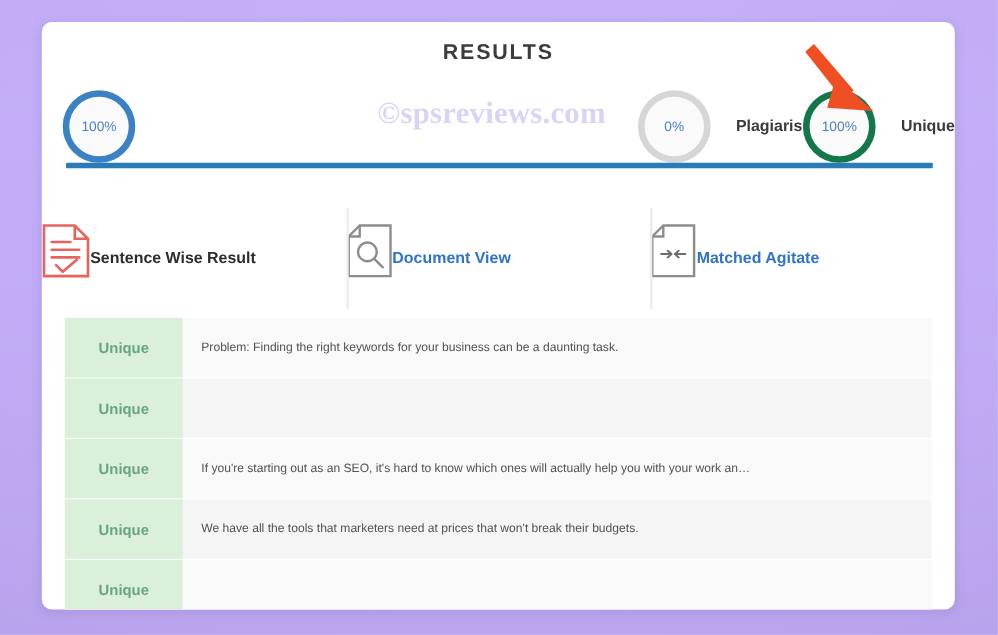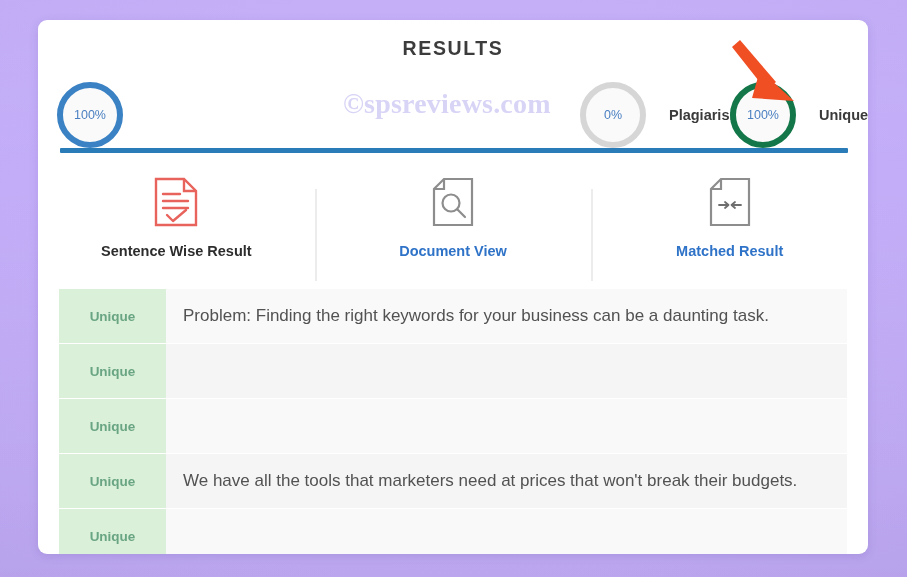--- a/index.html
+++ b/index.html
@@ -131,21 +131,21 @@
     position: absolute;
     left: 0;
     top: 155px;
     width: 830px;
     height: 105px;
     display: flex;
   }
   .tab {
     flex: 1 1 0;
     display: flex;
-    flex-direction: column;
+    flex-direction: row;
     align-items: center;
     justify-content: flex-start;
     position: relative;
     cursor: pointer;
   }
   .tab + .tab:before {
     content: "";
     position: absolute;
     left: 0;
     top: 14px;
@@ -193,21 +193,21 @@
     justify-content: center;
     font-size: 13.5px;
     font-weight: bold;
     color: #69a583;
   }
   .sentence {
     flex: 1 1 auto;
     display: flex;
     align-items: center;
     padding: 0 14px 0 17px;
-    font-size: 17px;
+    font-size: 11px;
     color: #525252;
     white-space: nowrap;
     overflow: hidden;
   }
 </style>
 </head>
 <body>
 
 <div id="backdrop"></div>
 
@@ -282,38 +282,39 @@
           <path d="M12 2 H40 V48 H2 V12 Z" fill="none" stroke="#8d8d8d" stroke-width="2.2"></path>
           <path d="M12 2 V12 H2" fill="none" stroke="#8d8d8d" stroke-width="2.2"></path>
           <g stroke="#6e6e6e" stroke-width="1.8" stroke-linecap="round" stroke-linejoin="round" fill="none">
             <line x1="10" y1="28" x2="19" y2="28"></line>
             <path d="M16 25 L19.5 28 L16 31"></path>
             <line x1="32" y1="28" x2="23" y2="28"></line>
             <path d="M26 25 L22.5 28 L26 31"></path>
           </g>
         </svg>
       </div>
-      <div class="tab-label">Matched Result</div>
+      <div class="tab-label">Matched Agitate</div>
     </div>
 
   </div>
 
   <div id="rows">
 
     <div class="row row-bg-a">
       <div class="verdict">Unique</div>
       <div class="sentence">Problem: Finding the right keywords for your business can be a daunting task.</div>
     </div>
 
     <div class="row row-bg-b">
       <div class="verdict">Unique</div>
     </div>
 
     <div class="row row-bg-a">
       <div class="verdict">Unique</div>
+      <div class="sentence">If you're starting out as an SEO, it's hard to know which ones will actually help you with your work an…</div>
     </div>
 
     <div class="row row-bg-b">
       <div class="verdict">Unique</div>
       <div class="sentence">We have all the tools that marketers need at prices that won't break their budgets.</div>
     </div>
 
     <div class="row row-bg-a">
       <div class="verdict">Unique</div>
     </div>

